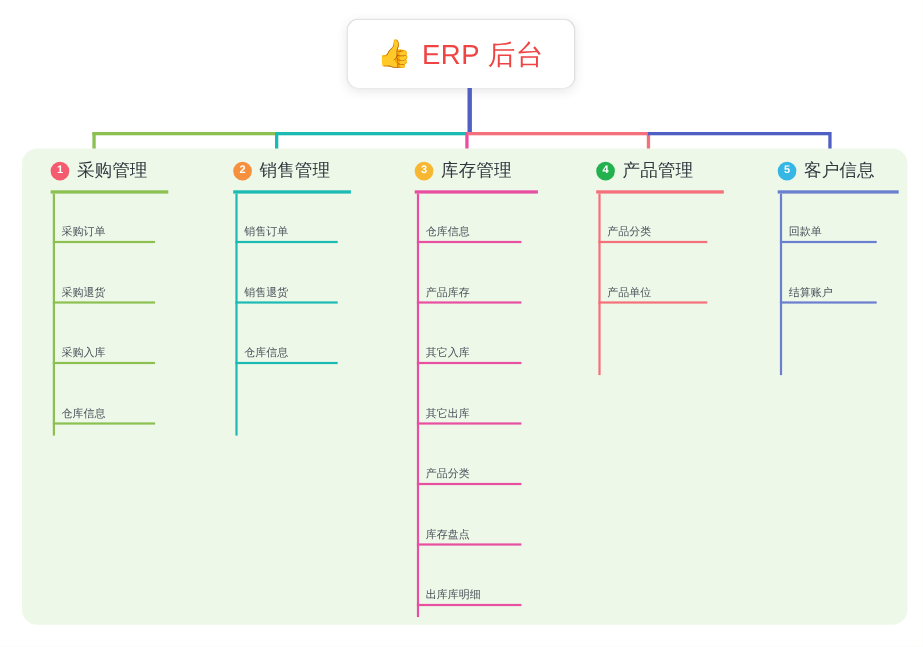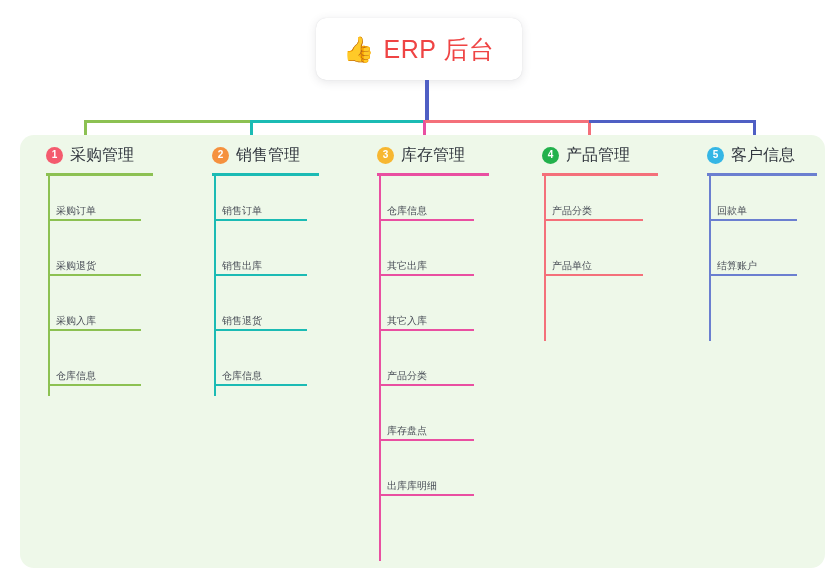--- a/index.html
+++ b/index.html
@@ -110,49 +110,49 @@
             <span class="badge" style="background: rgb(245, 145, 62);">2</span>
             <span class="col-title">销售管理</span>
             <div class="head-rule" style="width: 107px; background: rgb(27, 187, 180);"></div>
           </div>
           <div class="branch" style="height: 220px; background: rgb(27, 187, 180);"></div>
           <div class="leaf">
             <span class="leaf-label">销售订单</span>
             <div class="leaf-rule" style="width: 93px; background: rgb(27, 187, 180);"></div>
           </div>
           <div class="leaf">
-            <span class="leaf-label">销售出库</span>
-            <div class="leaf-rule" style="width: 93px; background: rgb(27, 187, 180);"></div>
-          </div>
-          <div class="leaf">
             <span class="leaf-label">销售退货</span>
             <div class="leaf-rule" style="width: 93px; background: rgb(27, 187, 180);"></div>
           </div>
           <div class="leaf">
             <span class="leaf-label">仓库信息</span>
             <div class="leaf-rule" style="width: 93px; background: rgb(27, 187, 180);"></div>
           </div>
         </div>
         <div class="col" style="left: 335px; width: 170px;">
           <div class="col-head">
             <span class="badge" style="background: rgb(247, 183, 49);">3</span>
             <span class="col-title">库存管理</span>
             <div class="head-rule" style="width: 112px; background: rgb(233, 79, 161);"></div>
           </div>
           <div class="branch" style="height: 385px; background: rgb(233, 79, 161);"></div>
           <div class="leaf">
             <span class="leaf-label">仓库信息</span>
             <div class="leaf-rule" style="width: 95px; background: rgb(233, 79, 161);"></div>
           </div>
           <div class="leaf">
+            <span class="leaf-label">产品库存</span>
+            <div class="leaf-rule" style="width: 95px; background: rgb(233, 79, 161);"></div>
+          </div>
+          <div class="leaf">
+            <span class="leaf-label">其它入库</span>
+            <div class="leaf-rule" style="width: 95px; background: rgb(233, 79, 161);"></div>
+          </div>
+          <div class="leaf">
             <span class="leaf-label">其它出库</span>
-            <div class="leaf-rule" style="width: 95px; background: rgb(233, 79, 161);"></div>
-          </div>
-          <div class="leaf">
-            <span class="leaf-label">其它入库</span>
             <div class="leaf-rule" style="width: 95px; background: rgb(233, 79, 161);"></div>
           </div>
           <div class="leaf">
             <span class="leaf-label">产品分类</span>
             <div class="leaf-rule" style="width: 95px; background: rgb(233, 79, 161);"></div>
           </div>
           <div class="leaf">
             <span class="leaf-label">库存盘点</span>
             <div class="leaf-rule" style="width: 95px; background: rgb(233, 79, 161);"></div>
           </div>

